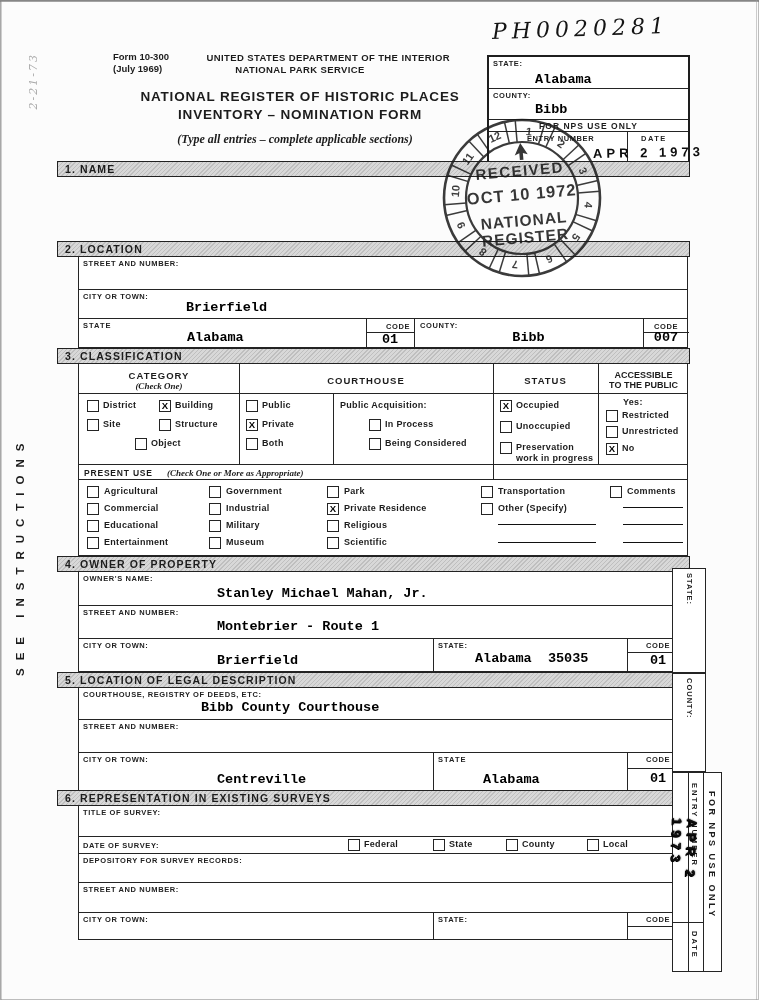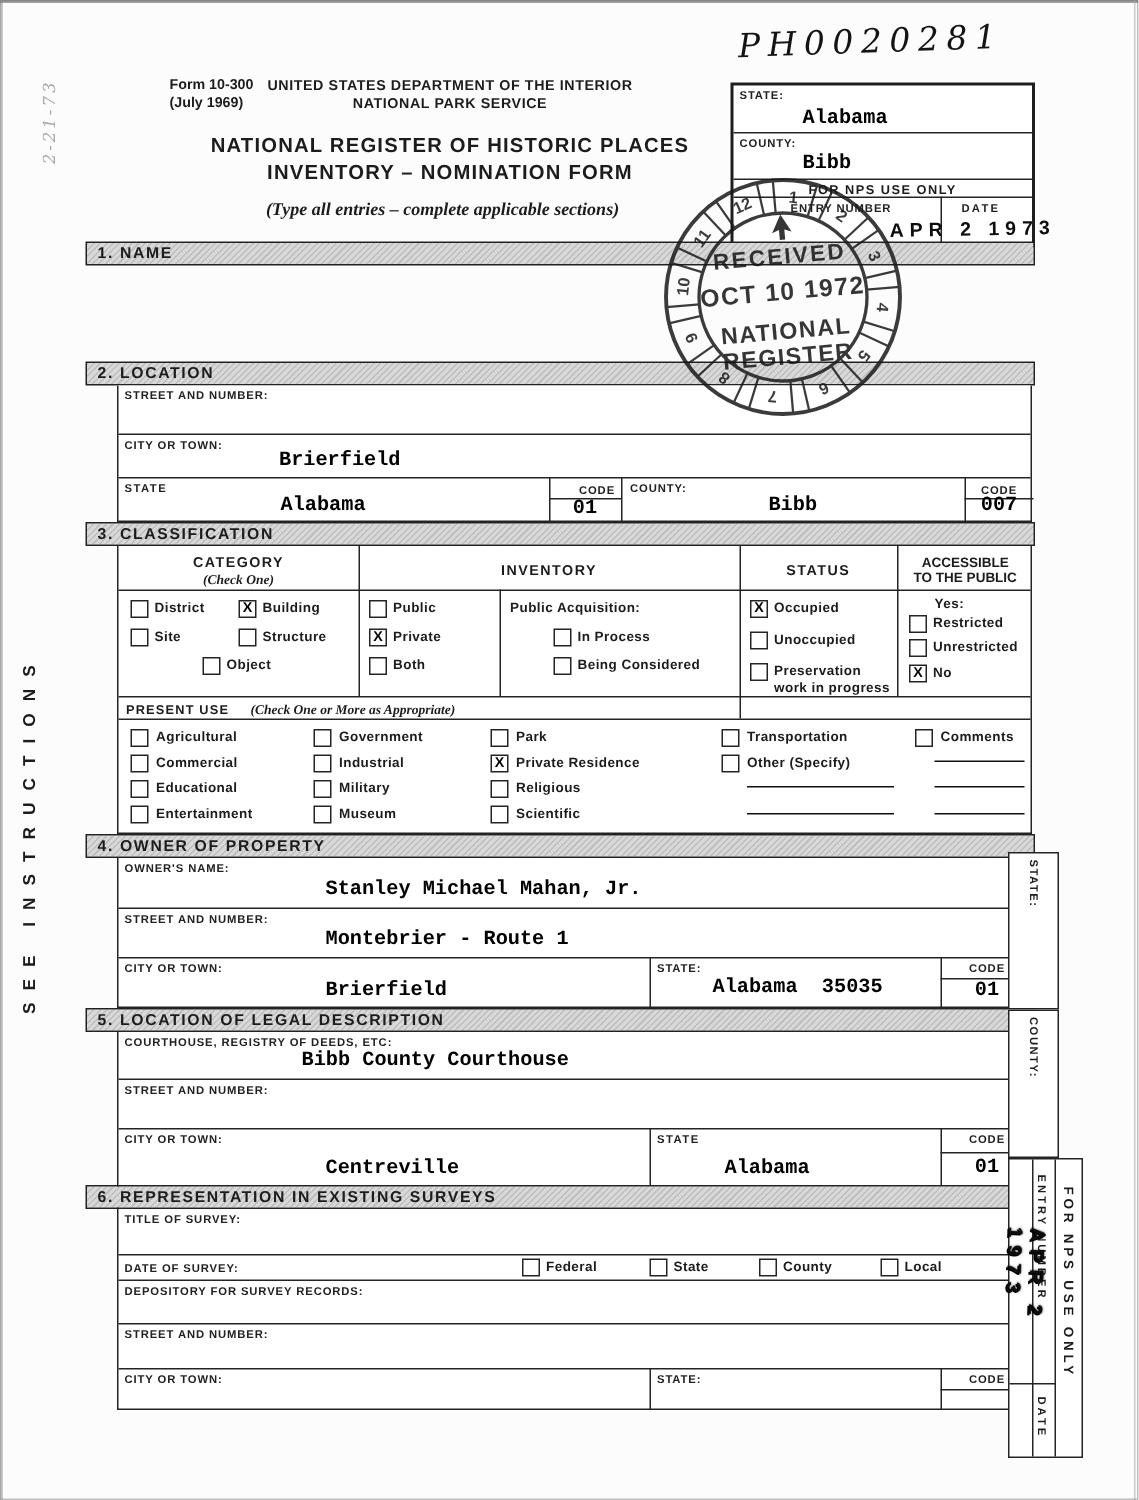--- a/index.html
+++ b/index.html
@@ -49,21 +49,21 @@
 
   <div class="abs" style="left:-22px;top:48px;width:110px;transform:rotate(-90deg);color:#a9a9a9;
        font-family:'DejaVu Serif',serif;font-style:italic;font-size:11px;letter-spacing:2px;">2-21-73</div>
 
   <div class="abs" style="left:492px;top:16px;font-family:'DejaVu Serif',serif;font-style:italic;
        font-size:22px;font-weight:500;letter-spacing:5px;color:#141414;transform:rotate(-2deg);">PH0020281</div>
 
   <div class="abs" style="left:113px;top:51px;font-size:9.5px;font-weight:700;">Form 10-300</div>
   <div class="abs" style="left:113px;top:63px;font-size:9.5px;font-weight:700;">(July 1969)</div>
 
-  <div class="abs" style="left:150px;top:52px;width:300px;text-align:center;font-size:9.5px;font-weight:700;letter-spacing:.4px;">UNITED STATES DEPARTMENT OF THE INTERIOR</div>
+  <div class="abs" style="left:150px;top:52px;width:300px;text-align:right;font-size:9.5px;font-weight:700;letter-spacing:.4px;">UNITED STATES DEPARTMENT OF THE INTERIOR</div>
   <div class="abs" style="left:105px;top:89px;width:390px;text-align:center;font-size:13.5px;font-weight:700;letter-spacing:.8px;">NATIONAL REGISTER OF HISTORIC PLACES</div>
 
   <div class="abs" style="left:150px;top:64px;width:300px;text-align:center;font-size:9.5px;font-weight:700;letter-spacing:.4px;">NATIONAL PARK SERVICE</div>
   <div class="abs" style="left:105px;top:107px;width:390px;text-align:center;font-size:13.5px;font-weight:700;letter-spacing:.8px;">INVENTORY – NOMINATION FORM</div>
 
   <div class="abs note" style="left:95px;top:132px;width:400px;text-align:center;font-size:12px;">(Type all entries – complete applicable sections)</div>
 
   <div class="abs" style="left:487px;top:55px;width:203px;height:110px;box-sizing:border-box;border:2px solid #1e1e1e;background:#fff;">
     <div class="lbl" style="left:4px;top:2px;">STATE:</div>
     <div class="val" style="left:46px;top:16px;">Alabama</div>
@@ -108,21 +108,21 @@
     <div class="val" style="left:564px;top:74px;width:46px;text-align:center;">007</div>
   </div>
 
   <div class="bar" style="top:348px;">
     <span>3. CLASSIFICATION</span>
   </div>
   <div class="rows" style="top:364px;height:192px;">
 
     <div class="abs" style="left:0;top:6px;width:160px;text-align:center;font-size:9.5px;font-weight:700;letter-spacing:1px;">CATEGORY</div>
     <div class="abs note" style="left:0;top:17px;width:160px;text-align:center;font-size:9px;">(Check One)</div>
-    <div class="abs" style="left:160px;top:11px;width:254px;text-align:center;font-size:9.5px;font-weight:700;letter-spacing:1px;">INVENTORY</div>
+    <div class="abs" style="left:160px;top:11px;width:254px;text-align:center;font-size:9.5px;font-weight:700;letter-spacing:1px;">COURTHOUSE</div>
     <div class="abs" style="left:414px;top:11px;width:105px;text-align:center;font-size:9.5px;font-weight:700;letter-spacing:1px;">STATUS</div>
     <div class="abs" style="left:519px;top:6px;width:91px;text-align:center;font-size:9px;font-weight:700;">ACCESSIBLE</div>
     <div class="abs" style="left:519px;top:16px;width:91px;text-align:center;font-size:9px;font-weight:700;">TO THE PUBLIC</div>
     <div class="rowline" style="top:29px;"></div>
 
     <div class="vline" style="left:160px;top:0;height:100px;"></div>
     <div class="vline" style="left:254px;top:29px;height:71px;"></div>
     <div class="vline" style="left:414px;top:0;height:100px;"></div>
     <div class="vline" style="left:519px;top:0;height:100px;"></div>
 

